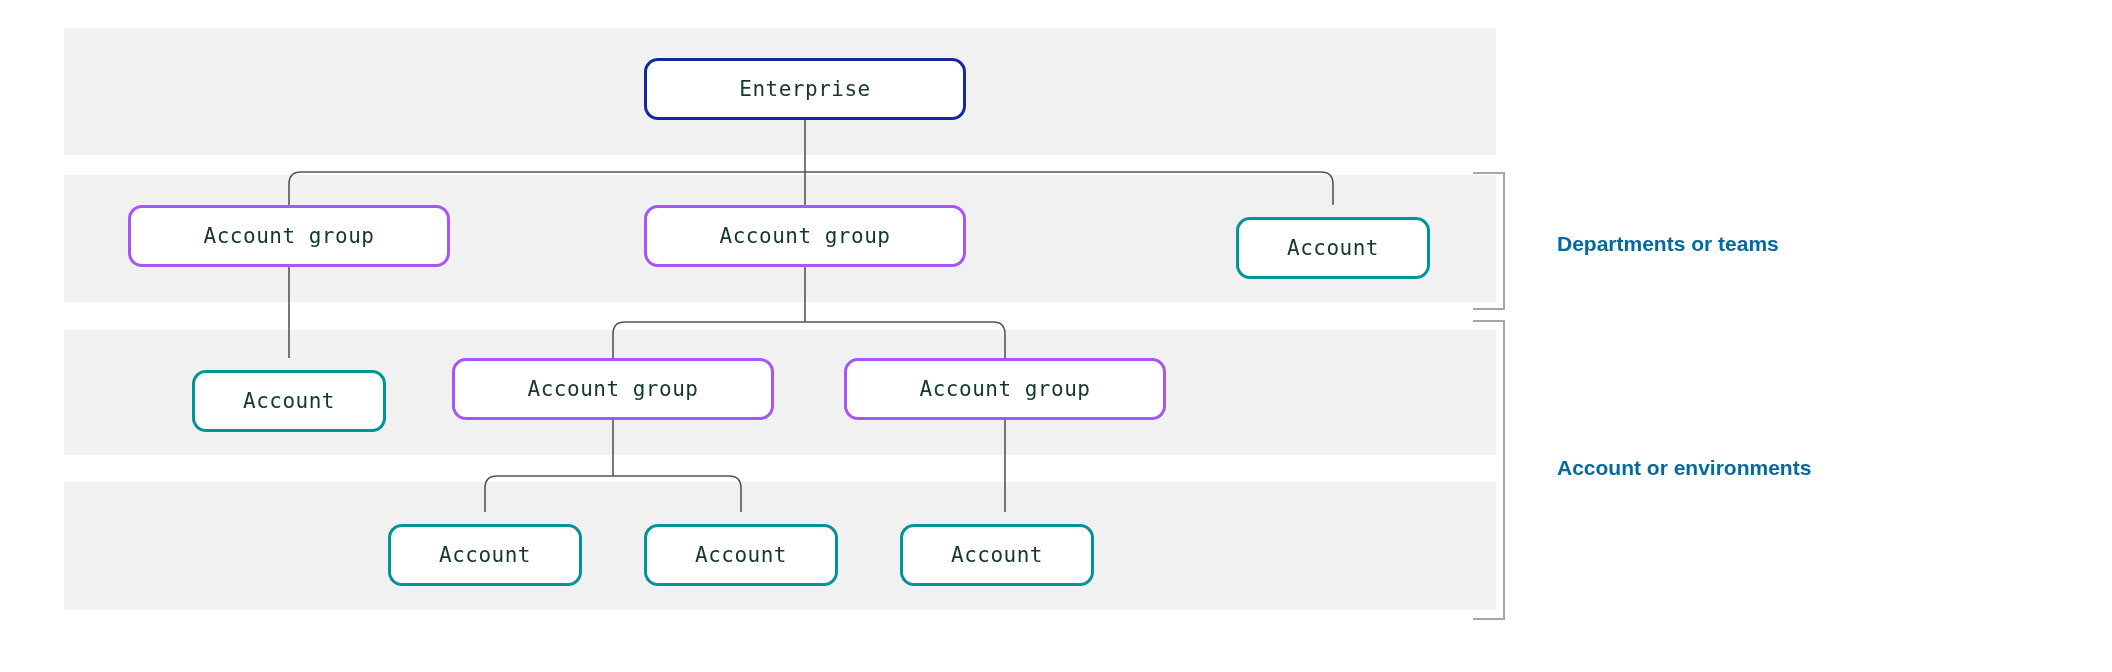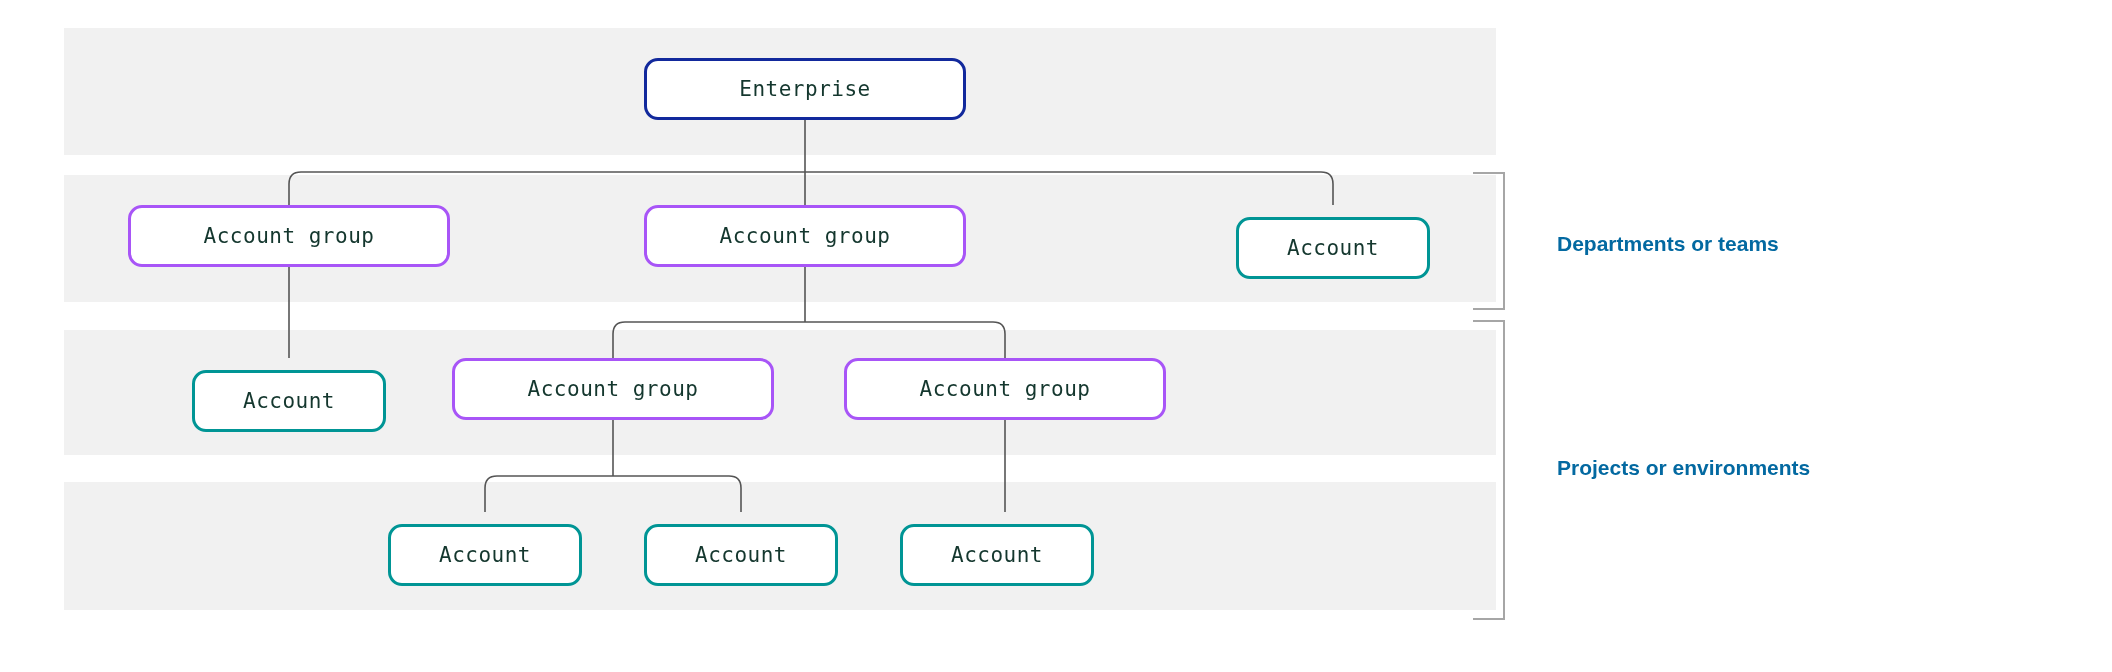--- a/index.html
+++ b/index.html
@@ -154,15 +154,15 @@
   </div>
 
   <div class="node account" style="left: 900px; top: 512px; width: 194px;">
     <span class="node-label">Account</span>
   </div>
 
   <div class="bracket" style="top: 172px; height: 138px;"></div>
   <div class="tier-label" style="top: 232px;">Departments or teams</div>
 
   <div class="bracket" style="top: 320px; height: 300px;"></div>
-  <div class="tier-label" style="top: 456px;">Projects or environments</div>
+  <div class="tier-label" style="top: 456px;">Account or environments</div>
 
 </div>
 
 </body></html>

